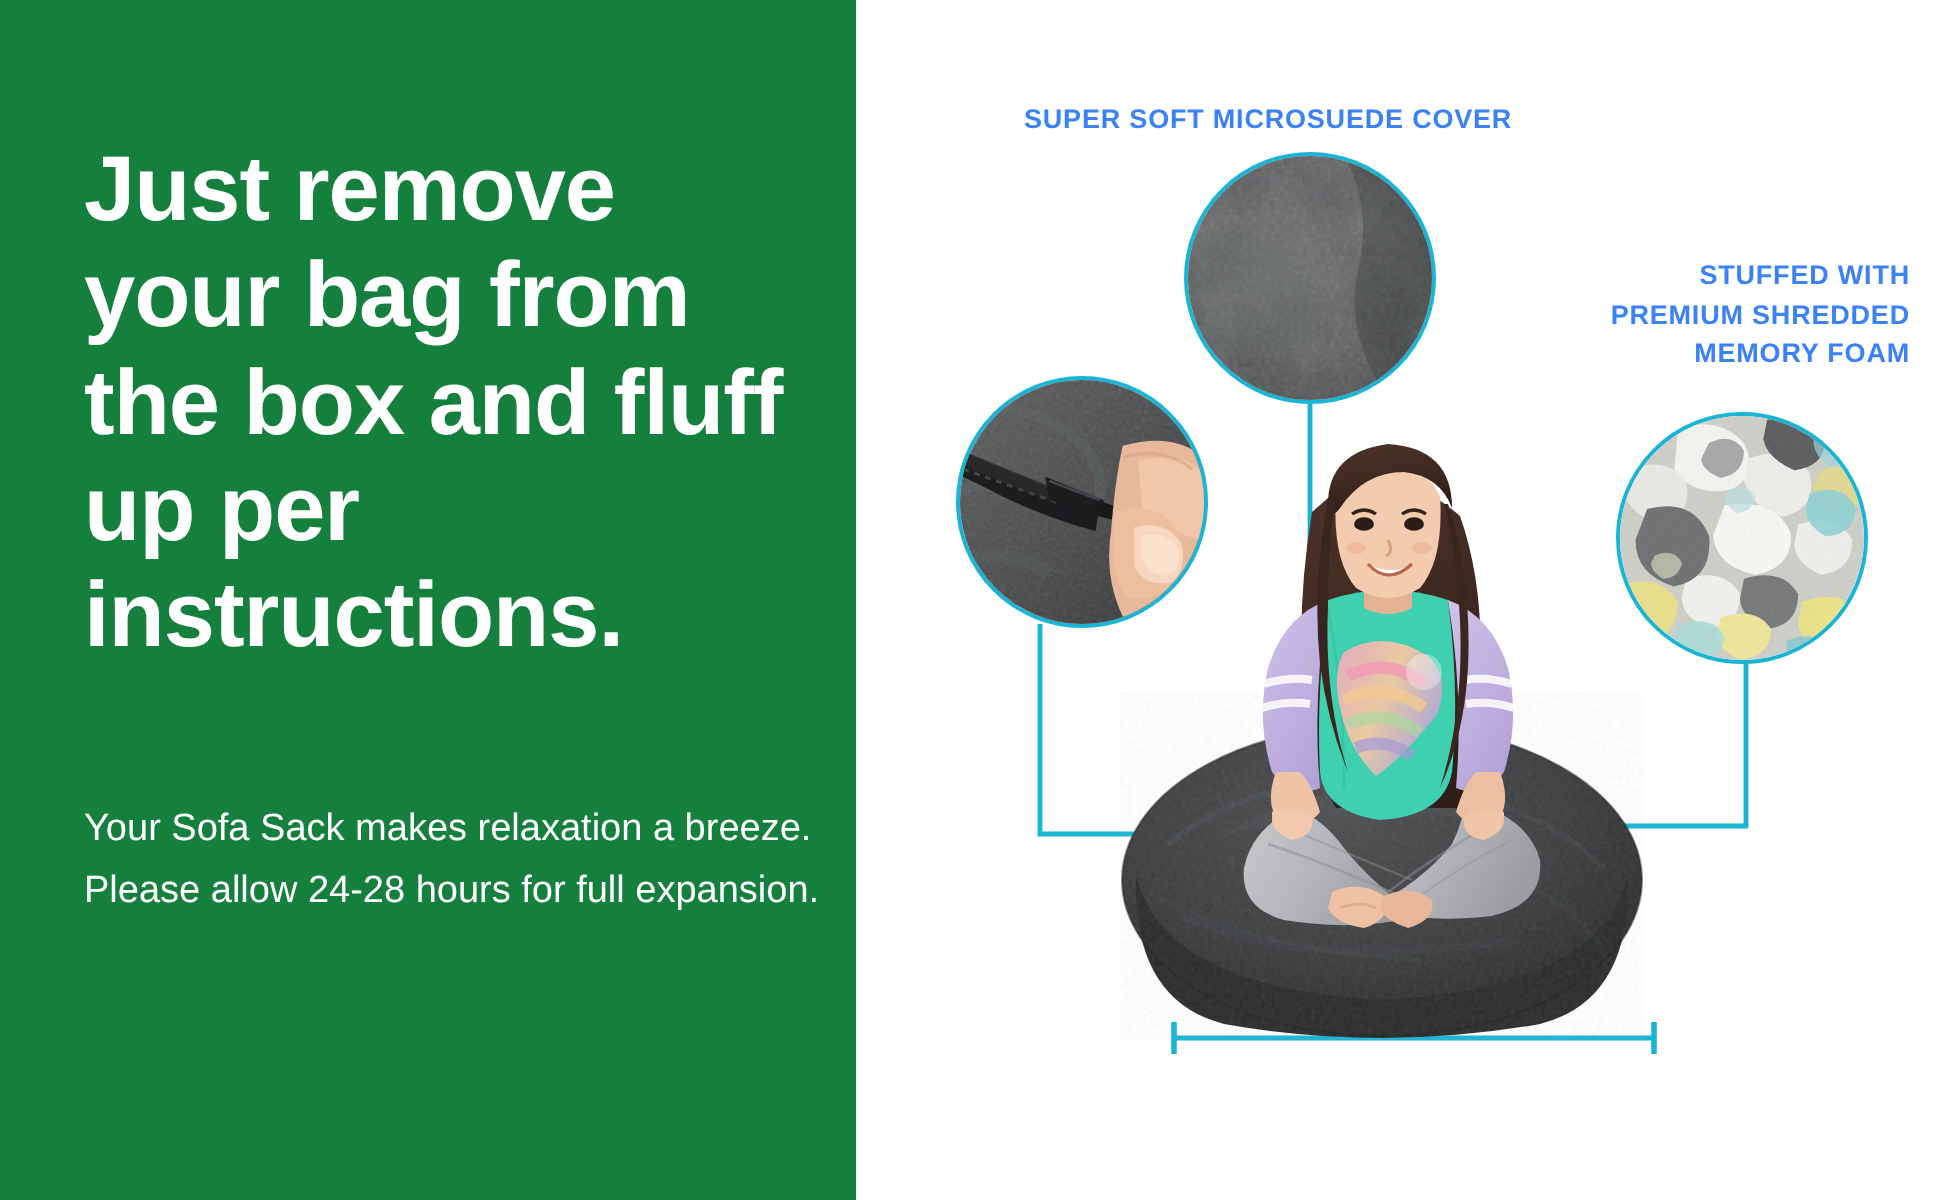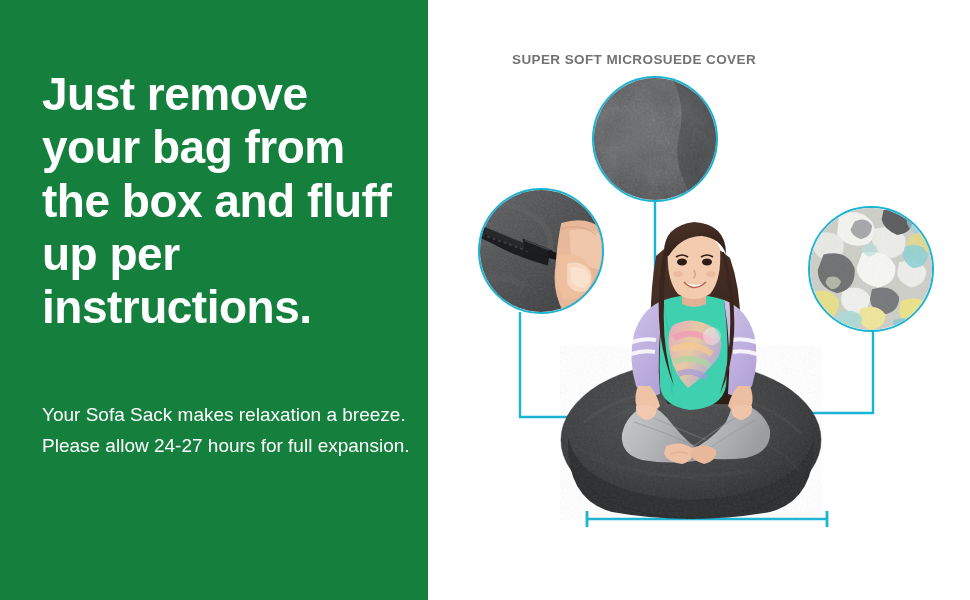--- a/index.html
+++ b/index.html
@@ -56,21 +56,21 @@
     left: 428px;
     top: 0;
     width: 542px;
     height: 600px;
     background: #ffffff;
   }
 
   
   .callout-label {
     position: absolute;
-    color: #737373;
+    color: #3b82f6;
     font-size: 13.5px;
     font-weight: bold;
     letter-spacing: 0.4px;
     line-height: 1.45;
     text-transform: uppercase;
     white-space: pre-line;
   }
   .label-cover {
     left: 512px;
     top: 50px;
@@ -142,21 +142,21 @@
     height: 312px;
   }
 </style>
 </head>
 <body>
 
 <div class="banner">
 
   <div class="left-panel">
     <div class="headline">Just remove your bag from the box and fluff up per instructions.</div>
-    <div class="subcopy">Your Sofa Sack makes relaxation a breeze. Please allow 24-27 hours for full expansion.</div>
+    <div class="subcopy">Your Sofa Sack makes relaxation a breeze. Please allow 24-28 hours for full expansion.</div>
   </div>
 
   <div class="right-panel"></div>
 
   <svg class="connectors" viewBox="0 0 970 600">
 
     <g>
       <line x1="655" y1="200" x2="655" y2="409" stroke="#1ab4d4" stroke-width="2.4"></line>
       <circle cx="655" cy="411" r="4.6" fill="#1ab4d4"></circle>
     </g>
@@ -297,20 +297,23 @@
       <path d="M98 40 Q 116 34 122 48 Q 120 62 106 62 Q 96 56 96 48 Z" fill="#8fd2d6" opacity="0.9"></path>
       <path d="M30 108 Q 48 102 54 114 Q 52 126 38 126 Q 28 120 28 114 Z" fill="#a8dcd8" opacity="0.85"></path>
       <path d="M86 116 Q 102 110 108 120 Q 106 126 94 126 Q 86 124 86 120 Z" fill="#7fc8d4" opacity="0.8"></path>
       <path d="M100 8 Q 116 4 122 14 Q 120 26 108 26 Q 100 20 100 14 Z" fill="#9ad4dc" opacity="0.7"></path>
 
       <path d="M56 38 Q 66 34 70 42 Q 68 50 60 50 Q 54 46 54 42 Z" fill="#b9dfe0" opacity="0.7"></path>
       <path d="M18 72 Q 28 68 32 76 Q 30 84 22 84 Q 16 80 16 76 Z" fill="#dfe6c8" opacity="0.6"></path>
       <rect width="126" height="126" filter="url(#foamGrain)" opacity="0.45"></rect>
     </svg>
   </div>
+  <div class="callout-label label-foam">STUFFED WITH
+PREMIUM SHREDDED
+MEMORY FOAM</div>
 
   <div class="scene">
     <svg viewBox="0 0 262 312" width="262" height="312">
       <defs>
         <radialGradient id="bagGrad" cx="42%" cy="30%" r="78%">
           <stop offset="0%" stop-color="#4c4e50"></stop>
           <stop offset="55%" stop-color="#3c3e40"></stop>
           <stop offset="100%" stop-color="#262829"></stop>
         </radialGradient>
         <filter id="bagGrain">

